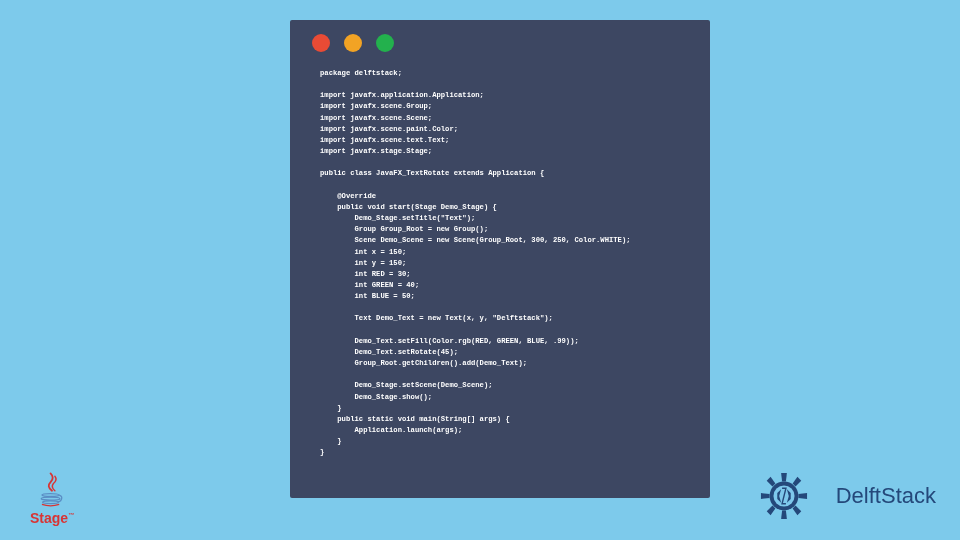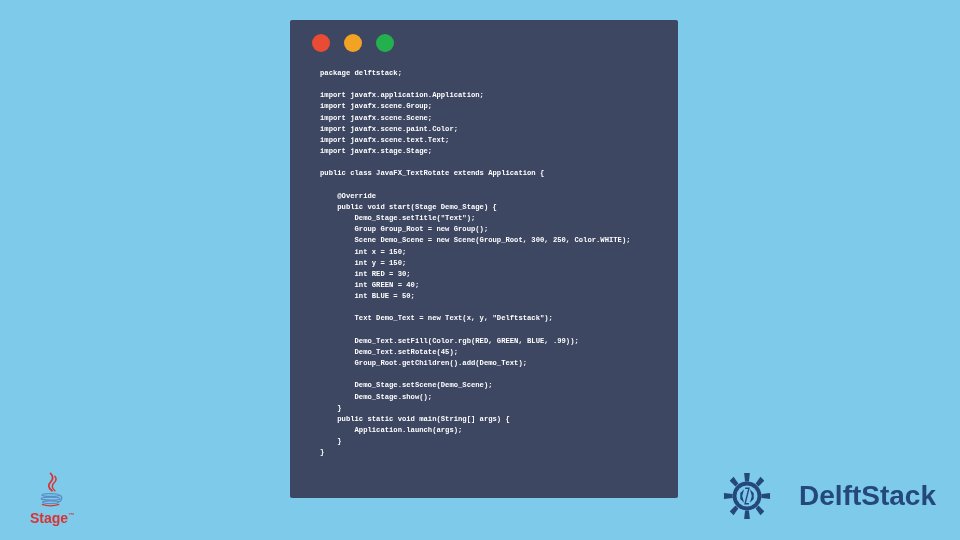--- a/index.html
+++ b/index.html
@@ -8,21 +8,21 @@
       height: 540px;
       background: #7dcaeb;
       position: relative;
       font-family: Arial, sans-serif;
       overflow: hidden;
     }
     .code-window {
       position: absolute;
       left: 290px;
       top: 20px;
-      width: 388px;
+      width: 420px;
       height: 478px;
       background: #3d4762;
       border-radius: 2px;
     }
     .traffic-lights {
       position: absolute;
       top: 14px;
       left: 22px;
       display: flex;
       gap: 14px;
@@ -73,23 +73,23 @@
     }
     .delftstack-logo {
       position: absolute;
       right: 24px;
       bottom: 20px;
       display: flex;
       align-items: center;
       gap: 4px;
     }
     .delftstack-text {
-      font-size: 28px;
+      font-size: 22px;
       color: #24487a;
-      font-weight: 700;
+      font-weight: 400;
       font-family: Arial, sans-serif;
       margin-left: 24px;
     }
     .delftstack-icon {
       width: 48px;
       height: 48px;
     }
   </style>
 </head>
 <body>

